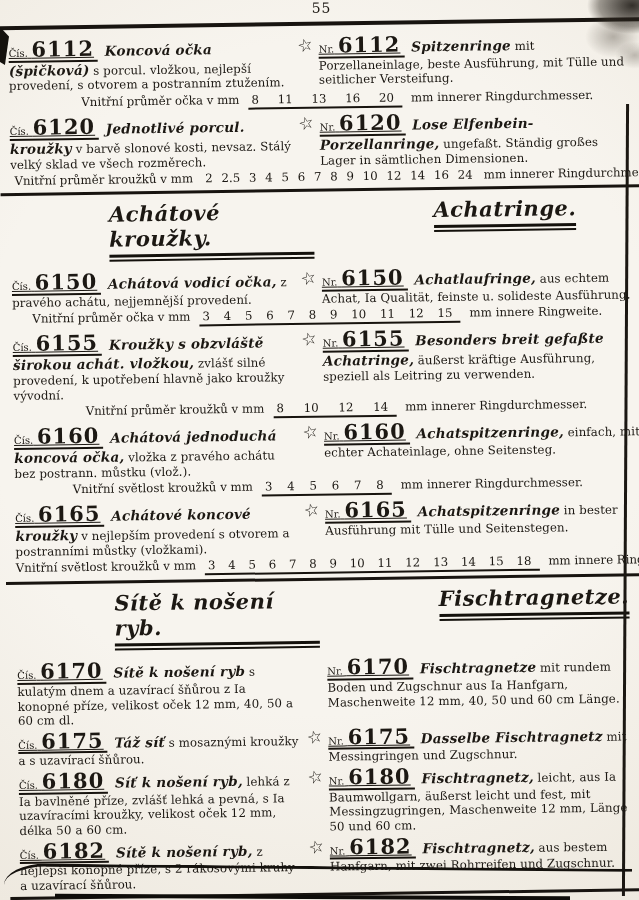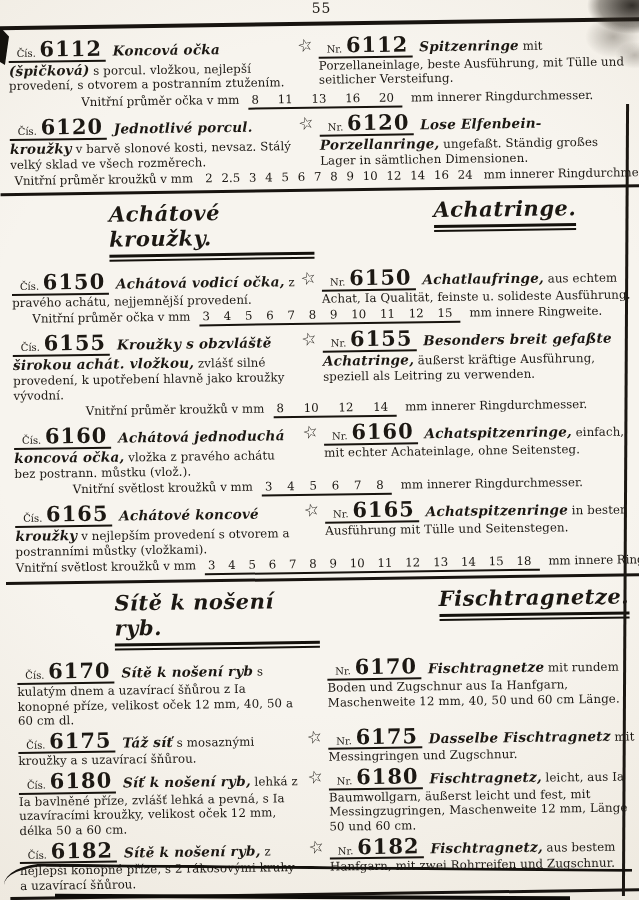--- a/index.html
+++ b/index.html
@@ -24,21 +24,21 @@
   .h-de{padding-left:120px;}
   .htext{display:inline-block;font-weight:bold;font-style:italic;font-size:21px;letter-spacing:.5px;padding-bottom:2px;border-bottom:2px solid #14110c;}
   .htext::after{content:"";display:block;height:3.5px;background:#14110c;margin-top:2.5px;}
 
   
   .pair{display:flex;gap:26px;margin-bottom:2px;}
   .col{min-width:0;}
   .cz{width:284px;flex:none;}
   .de{flex:1;}
   .pair p{margin:0;font-size:11.8px;line-height:1.24;}
-  .idnum{display:inline-block;border-bottom:2.5px solid #17130e;padding:0 4px 0 8px;margin-right:3px;white-space:nowrap;}
+  .idnum{display:inline-block;border-bottom:2.5px solid #17130e;padding:0 4px 0 0;margin-right:3px;white-space:nowrap;text-decoration:underline;}
   .cis{font-size:10px;}
   .num{font-size:21px;font-weight:bold;letter-spacing:1px;line-height:1;}
   .t{font-weight:bold;font-style:italic;font-size:13.6px;letter-spacing:.2px;}
   .b{letter-spacing:.1px;}
   .de p{position:relative;}
   .star{
     position:absolute;left:-21px;top:2px;font-size:17px;line-height:1;
     font-family:"DejaVu Sans","Liberation Sans",sans-serif;
     display:inline-block;transform:rotate(-14deg);color:#17130e;
   }

